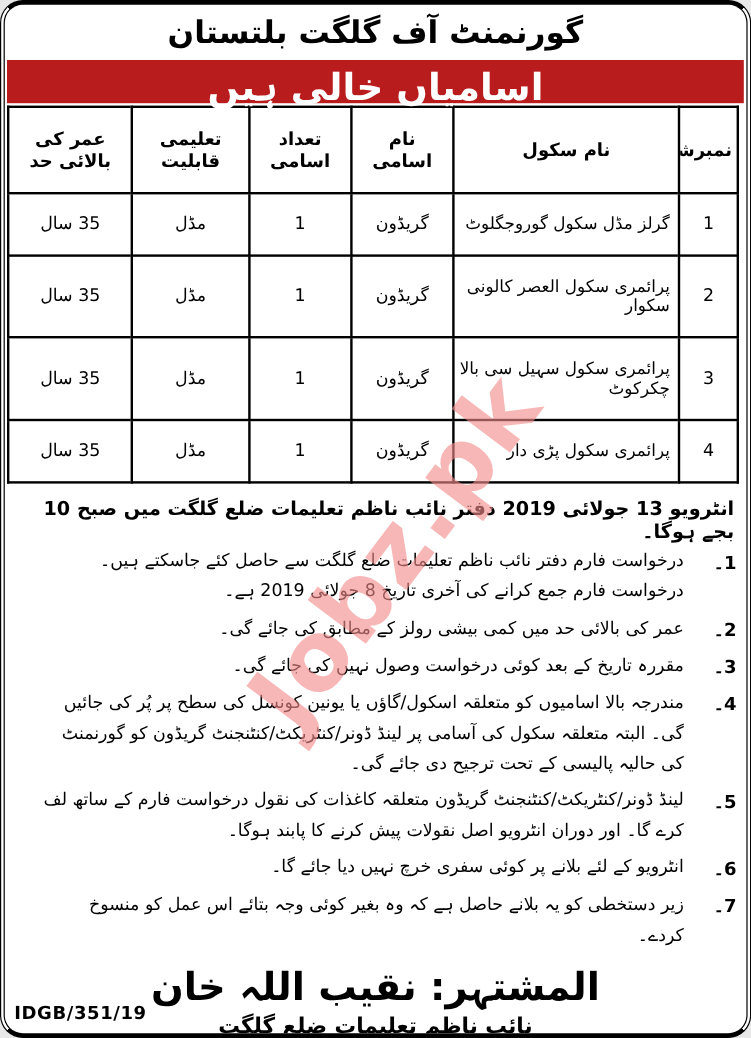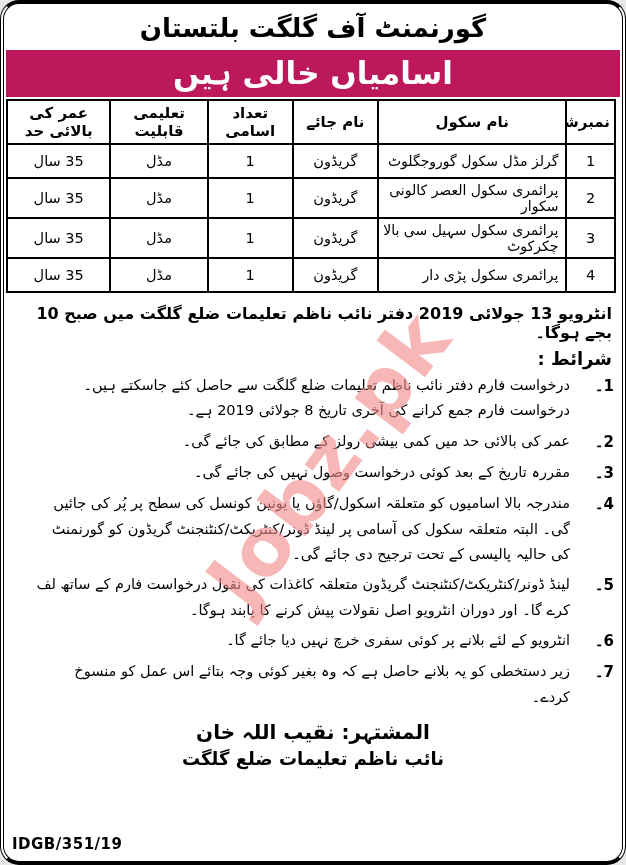--- a/index.html
+++ b/index.html
@@ -22,26 +22,26 @@
   }
 
   .page-title {
     text-align:center;
     font-weight:bold;
     font-size:26px;
     padding:9px 0 7px 0;
   }
 
   .banner {
-    background:#be185d;
+    background:#b91c1c;
     color:#fff;
     text-align:center;
     font-weight:bold;
     font-size:31px;
-    height:47px;
+    height:36px;
     line-height:47px;
     margin:0 2px;
   }
 
   .intro {
     font-size:15.5px;
     line-height:2.1;
     text-align:justify;
     text-align-last:center;
     padding:7px 8px 4px 8px;
@@ -52,21 +52,21 @@
     width:610px;
     margin:2px 6px 0 6px;
     border-collapse:collapse;
     table-layout:fixed;
   }
   table.jobs th, table.jobs td {
     border:2px solid #000;
     text-align:center;
     vertical-align:middle;
     font-size:14.5px;
-    padding:3px 4px;
+    padding:17px 4px;
     overflow:hidden;
   }
   table.jobs th { font-weight:bold; height:37px; font-size:15px; }
   table.jobs td { height:34px; }
   table.jobs td.school { text-align:right; padding-right:7px; font-size:14px; }
   col.c-no{width:8%} col.c-school{width:31%} col.c-post{width:14%}
   col.c-count{width:14%} col.c-qual{width:16%} col.c-age{width:17%}
 
   .interview {
     font-size:16px;
@@ -90,21 +90,21 @@
     line-height:1.75;
   }
   .cond-num {
     flex:0 0 44px;
     font-weight:bold;
     font-size:15px;
   }
   .cond-text { flex:1 1 auto; padding-left:4px;margin-left:19px; }
 
   .signature { text-align:center; margin-top:10px; }
-  .advertiser { font-size:20px; font-weight:bold; }
+  .advertiser { font-size:32px; font-weight:bold; }
   .designation { font-size:18px; font-weight:bold; margin-top:4px; }
 
   .ref-no {
     position:absolute;
     left:10px;                 
     bottom:8px;
     direction:ltr;
     font-weight:bold;
     font-size:15px;
     letter-spacing:0.5px;
@@ -146,21 +146,21 @@
         <col class="c-school">
         <col class="c-post">
       <col class="c-count">
         <col class="c-qual">
         <col class="c-age">
     </colgroup>
     <thead>
       <tr>
         <th>نمبرشمار</th>
         <th>نام سکول</th>
-        <th>نام جائے</th>
+        <th>نام اسامی</th>
         <th>تعداد اسامی</th>
         <th>تعلیمی قابلیت</th>
         <th>عمر کی بالائی حد</th>
       </tr>
     </thead>
     <tbody>
       <tr>
         <td>1</td>
         <td class="school">گرلز مڈل سکول گوروجگلوٹ</td>
         <td>گریڈون</td>
@@ -190,21 +190,20 @@
         <td>گریڈون</td>
         <td>1</td>
         <td>مڈل</td>
         <td>35 سال</td>
       </tr>
     </tbody>
   </table>
 
   <div class="interview">انٹرویو 13 جولائی 2019 دفتر نائب ناظم تعلیمات ضلع گلگت میں صبح 10 بجے ہوگا۔</div>
 
-  <div class="cond-heading">شرائط :</div>
 
   <div class="conditions">
     <div class="cond-item">
       <span class="cond-num">1۔</span>
       <span class="cond-text">درخواست فارم دفتر نائب ناظم تعلیمات ضلع گلگت سے حاصل کئے جاسکتے ہیں۔ درخواست فارم جمع کرانے کی آخری تاریخ 8 جولائی 2019 ہے۔</span>
     </div>
     <div class="cond-item">
       <span class="cond-num">2۔</span>
       <span class="cond-text">عمر کی بالائی حد میں کمی بیشی رولز کے مطابق کی جائے گی۔</span>
     </div>

